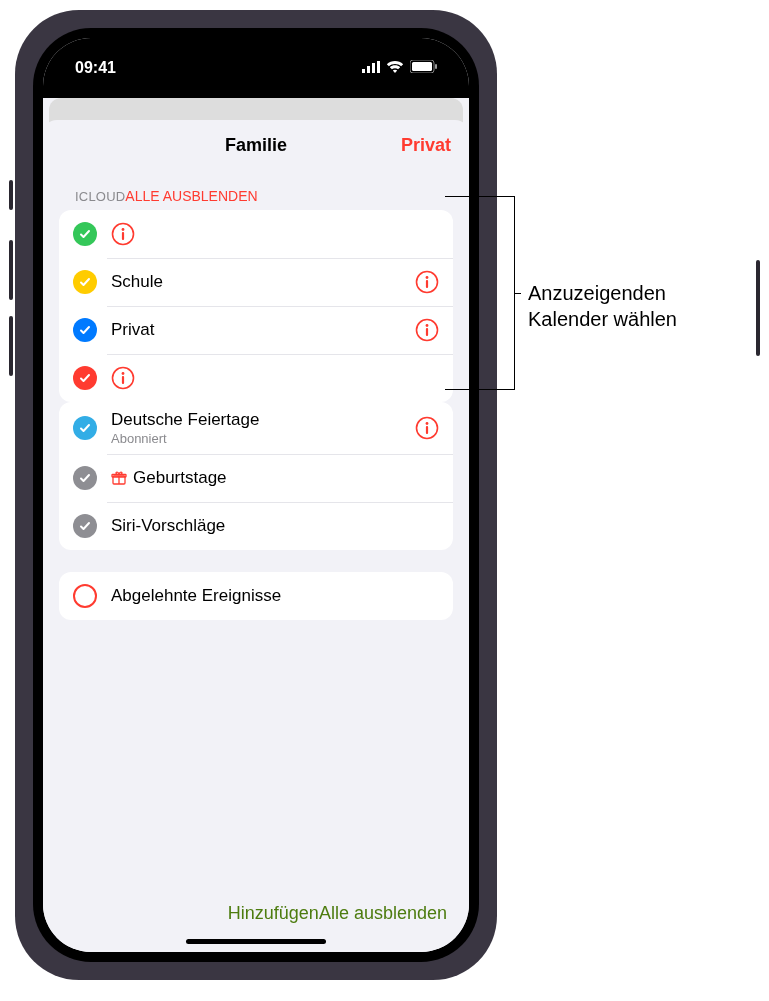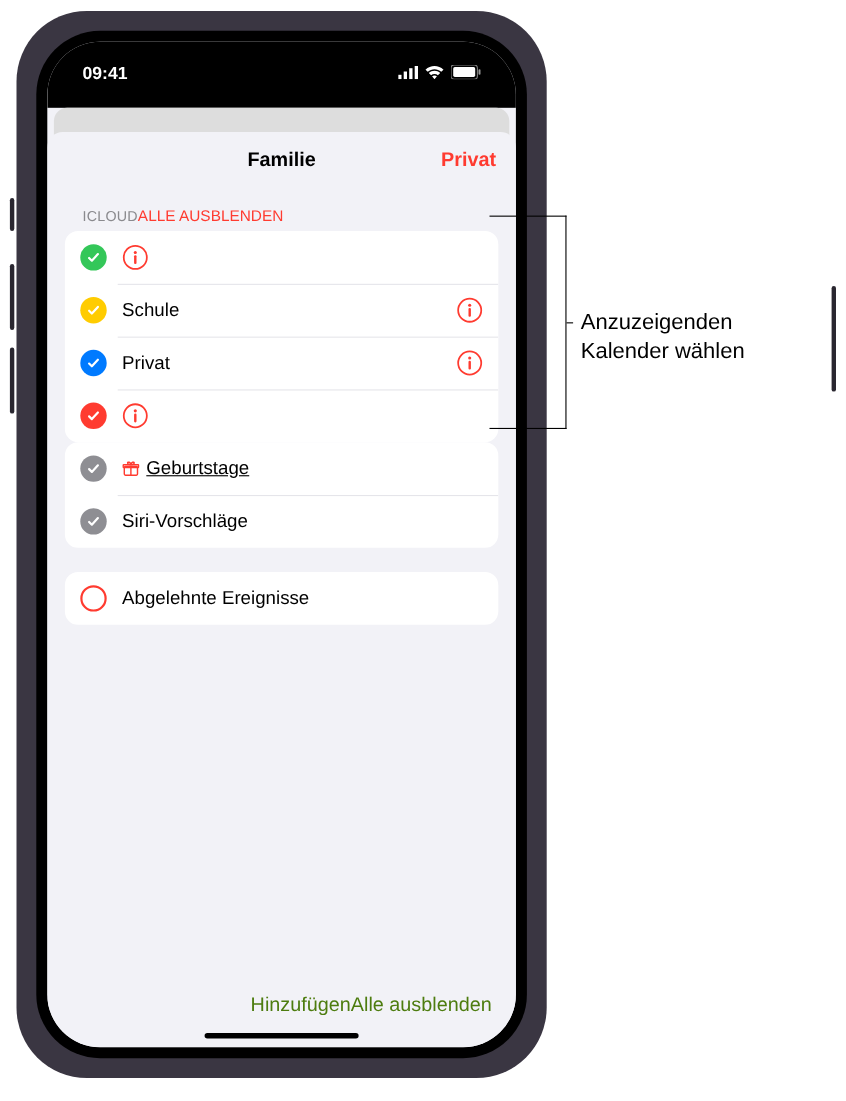--- a/index.html
+++ b/index.html
@@ -249,21 +249,21 @@
   .callout-line::before { top: 0; }
   .callout-line::after { bottom: 0; }
   .callout-tick {
     position: absolute;
     left: 515px;
     top: 293px;
     width: 6px;
     height: 1px;
     background: #000;
   }
-  .inline-label { display: flex; align-items: center; text-decoration: underline; }
+  .inline-label { display: flex; align-items: center; }
 </style>
 </head>
 <body>
 
 <div class="side-btn btn-left-1"></div>
 <div class="side-btn btn-left-2"></div>
 <div class="side-btn btn-left-3"></div>
 <div class="side-btn btn-right"></div>
 
 <div class="phone">
@@ -371,20 +371,38 @@
                     <rect x="10.9" y="10" width="2.2" height="8" rx="1" fill="#ff3b30"></rect>
                   </svg>
               </span>
             </div>
           </div>
         </div>
 
         <div class="section">
           <div class="group">
             <div class="row">
+              <span class="check" style="background:#32ade6">
+                <svg viewBox="0 0 12 12">
+                    <path d="M2 6.5 L4.5 9 L10 3" stroke="#fff" stroke-width="2" fill="none" stroke-linecap="round" stroke-linejoin="round"></path>
+                  </svg>
+              </span>
+              <div class="row-main">
+                <span class="row-label">Deutsche Feiertage</span>
+                <span class="row-sub">Abonniert</span>
+              </div>
+              <span class="info-btn">
+                <svg viewBox="0 0 24 24">
+                    <circle cx="12" cy="12" r="10.5" fill="none" stroke="#ff3b30" stroke-width="1.6"></circle>
+                    <circle cx="12" cy="7.5" r="1.4" fill="#ff3b30"></circle>
+                    <rect x="10.9" y="10" width="2.2" height="8" rx="1" fill="#ff3b30"></rect>
+                  </svg>
+              </span>
+            </div>
+            <div class="row">
               <span class="check" style="background:#8e8e93">
                 <svg viewBox="0 0 12 12">
                     <path d="M2 6.5 L4.5 9 L10 3" stroke="#fff" stroke-width="2" fill="none" stroke-linecap="round" stroke-linejoin="round"></path>
                   </svg>
               </span>
               <div class="row-main">
                 <div class="inline-label">
                   <span class="gift-icon">
                     <svg width="16" height="16" viewBox="0 0 16 16">
                         <rect x="2" y="6" width="12" height="8" rx="1" fill="none" stroke="#ff3b30" stroke-width="1.3"></rect>

